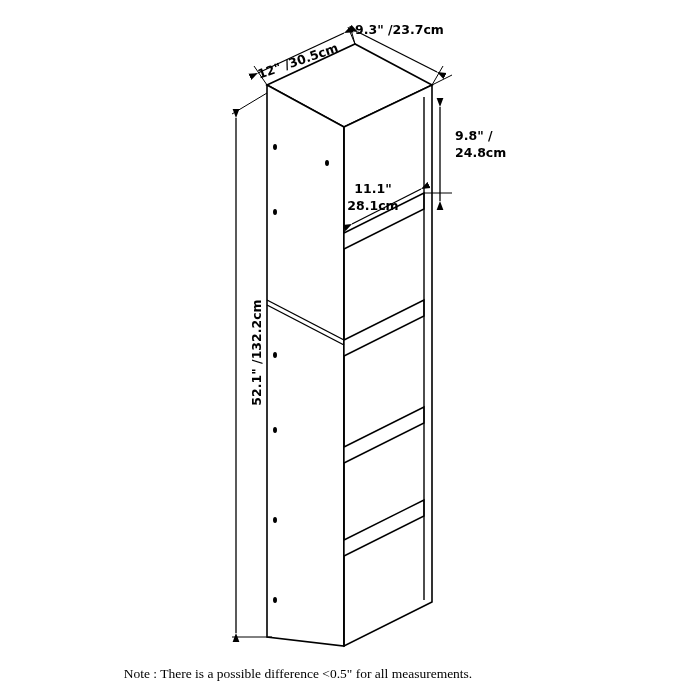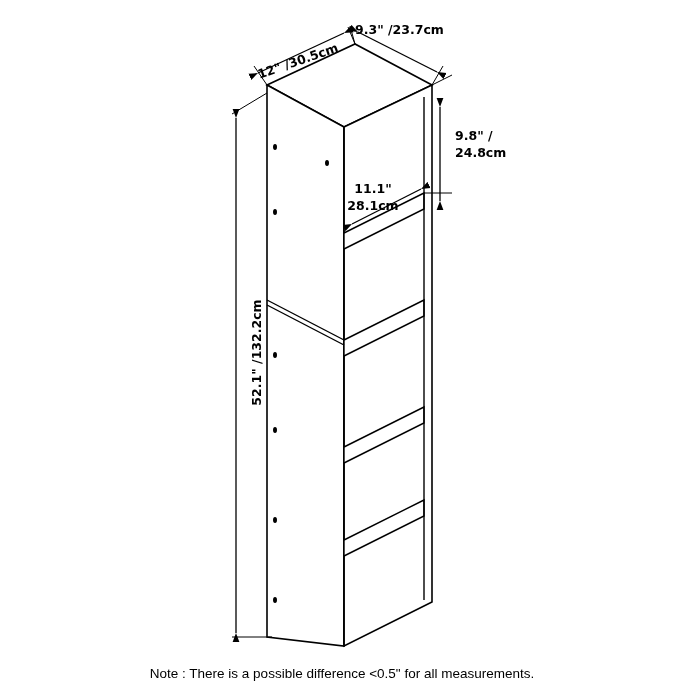--- a/index.html
+++ b/index.html
@@ -73,22 +73,21 @@
   }
   #footnote {
     position: absolute;
     left: 0;
     top: 666px;
     width: 596px;
     text-align: center;
     font-size: 13.5px;
     font-weight: normal;
     color: #000;
-    font-family: Liberation Sans, sans-serif;
-    margin-left: 44px;
+    font-family: Liberation Serif, serif;
   }
 </style>
 </head>
 <body>
 
 <div id="diagram-root">
 
   <svg id="shelf-svg" viewBox="0 0 700 700">
     <defs>
       <marker id="arrowStart" markerWidth="10" markerHeight="8" refX="9" refY="4" orient="auto" markerUnits="userSpaceOnUse">

